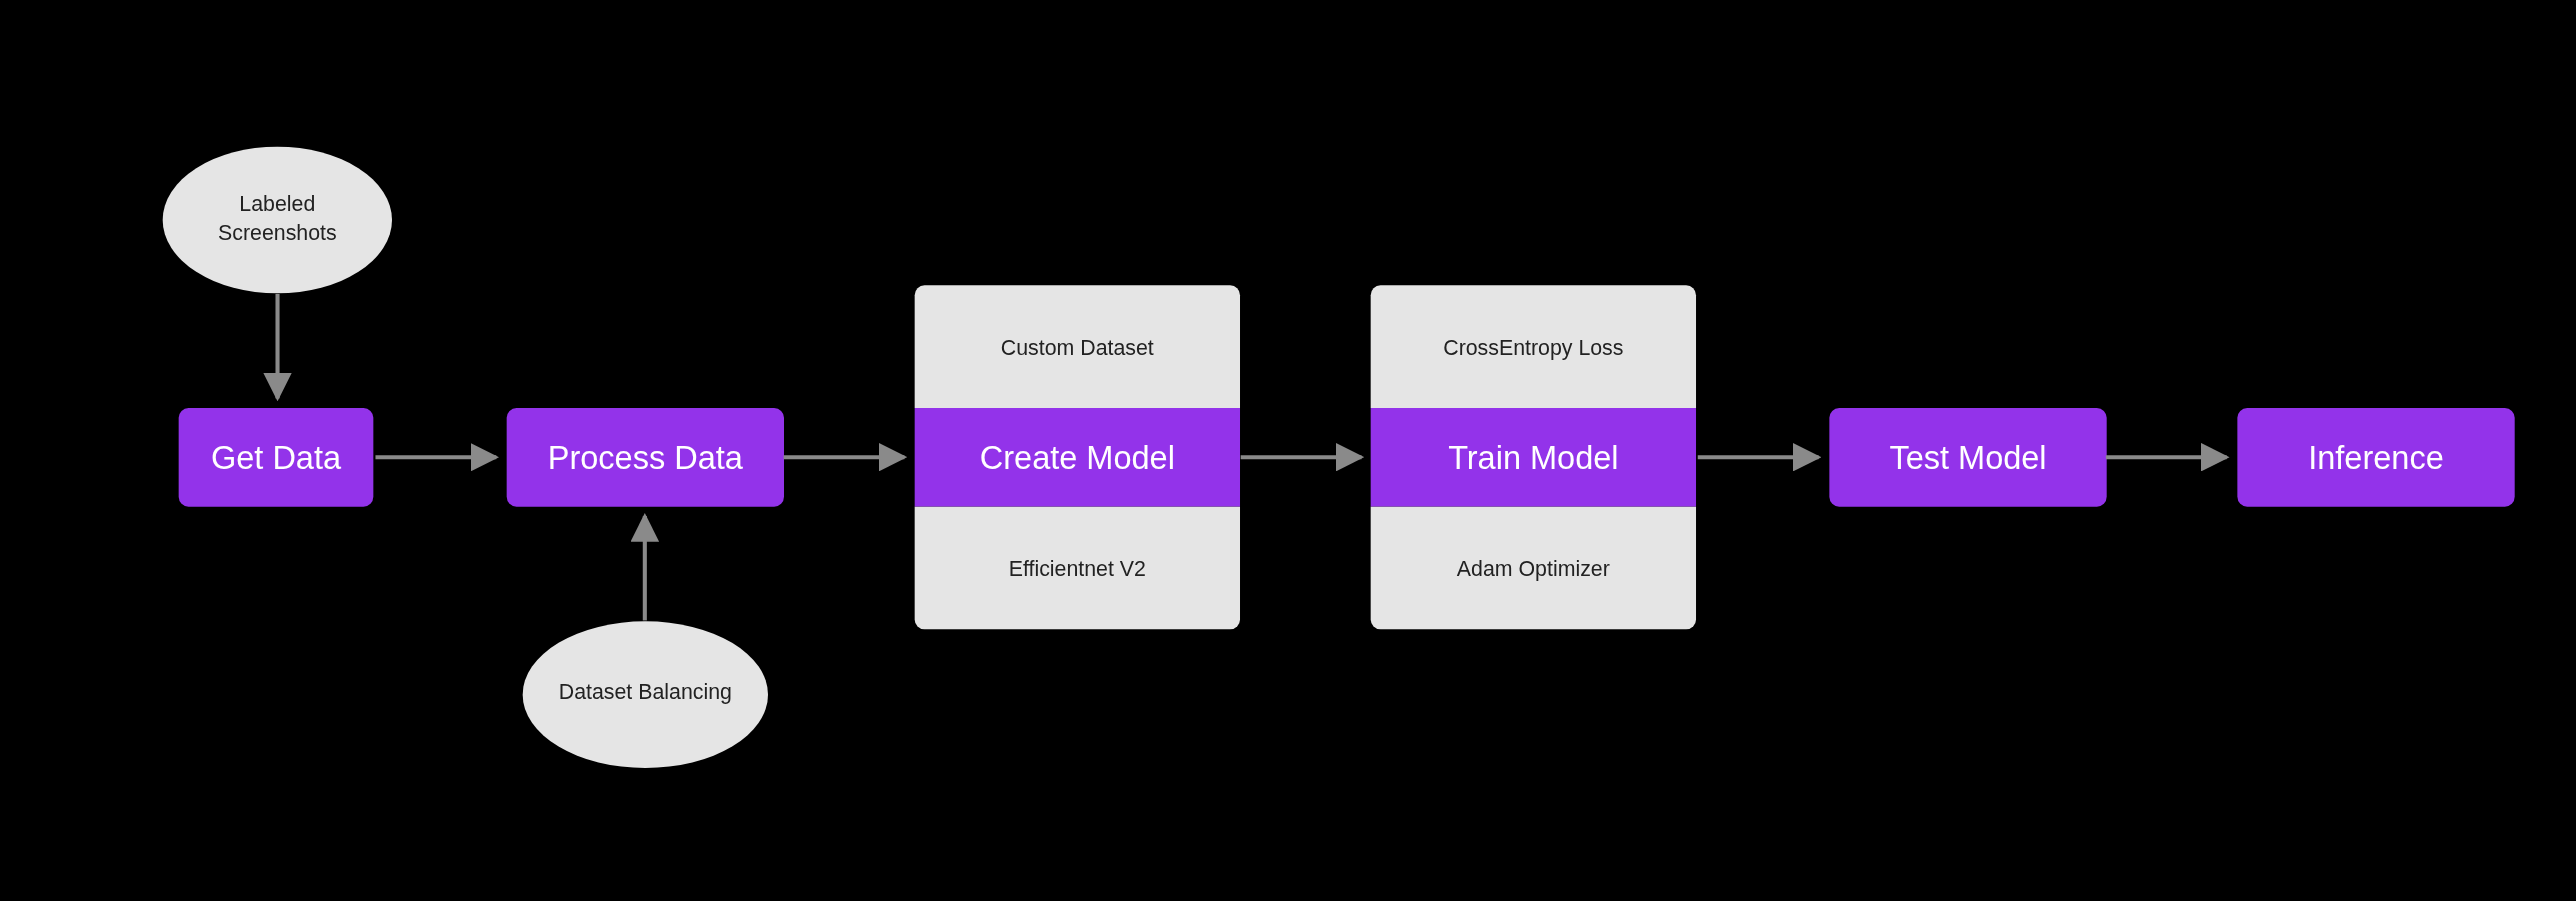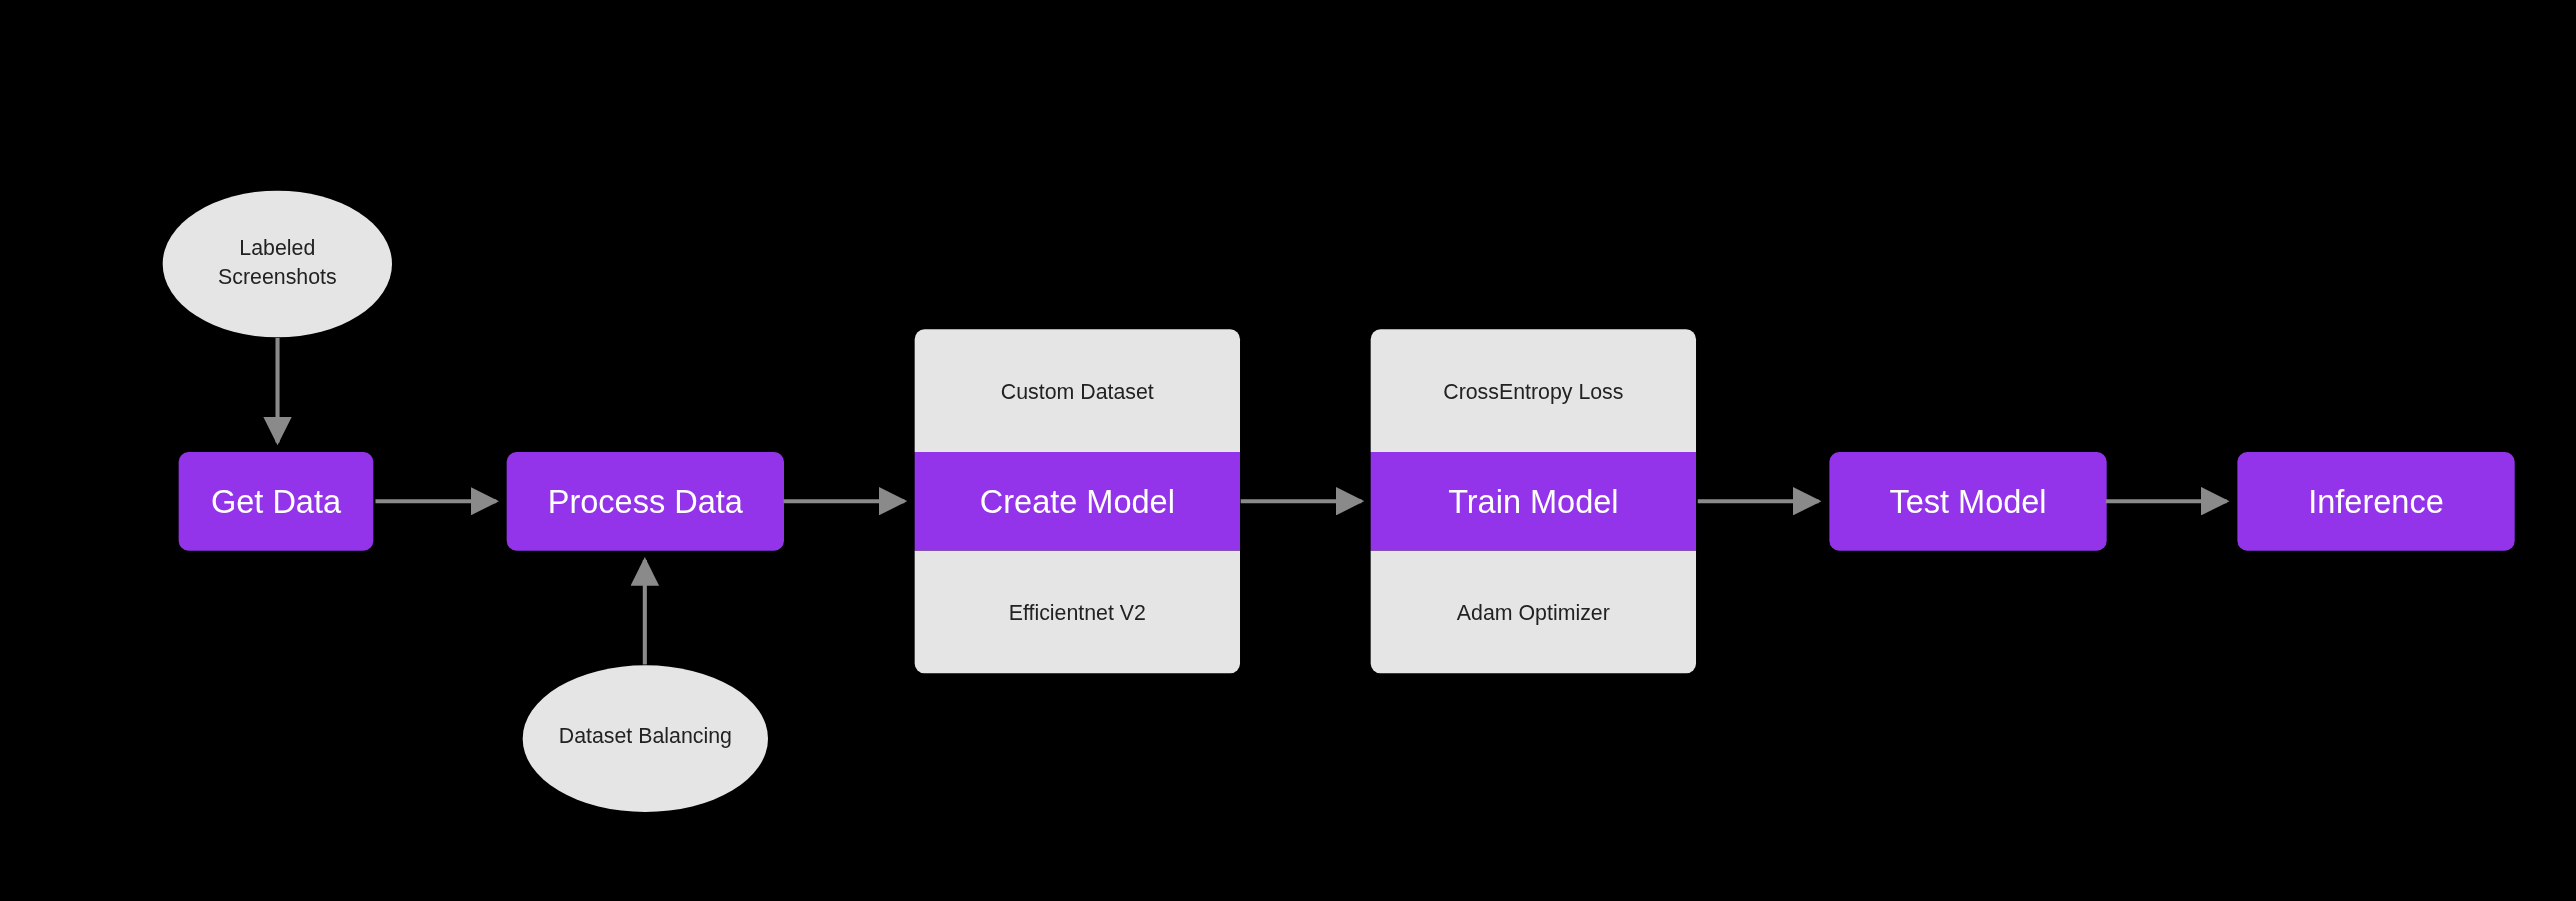--- a/index.html
+++ b/index.html
@@ -8,21 +8,20 @@
     background: #000000;
     font-family: -apple-system, BlinkMacSystemFont, "Segoe UI", Arial, sans-serif;
     width: 2576px;
     height: 901px;
     overflow: hidden;
   }
   .canvas {
     position: relative;
     width: 2576px;
     height: 810px;
-    margin-top: 44px;
   }
   .scale {
     position: absolute;
     left: 0;
     top: 0;
     transform-origin: 0 0;
     transform: scale(2.6667); 
     width: 966px;
     height: 338px;
   }

